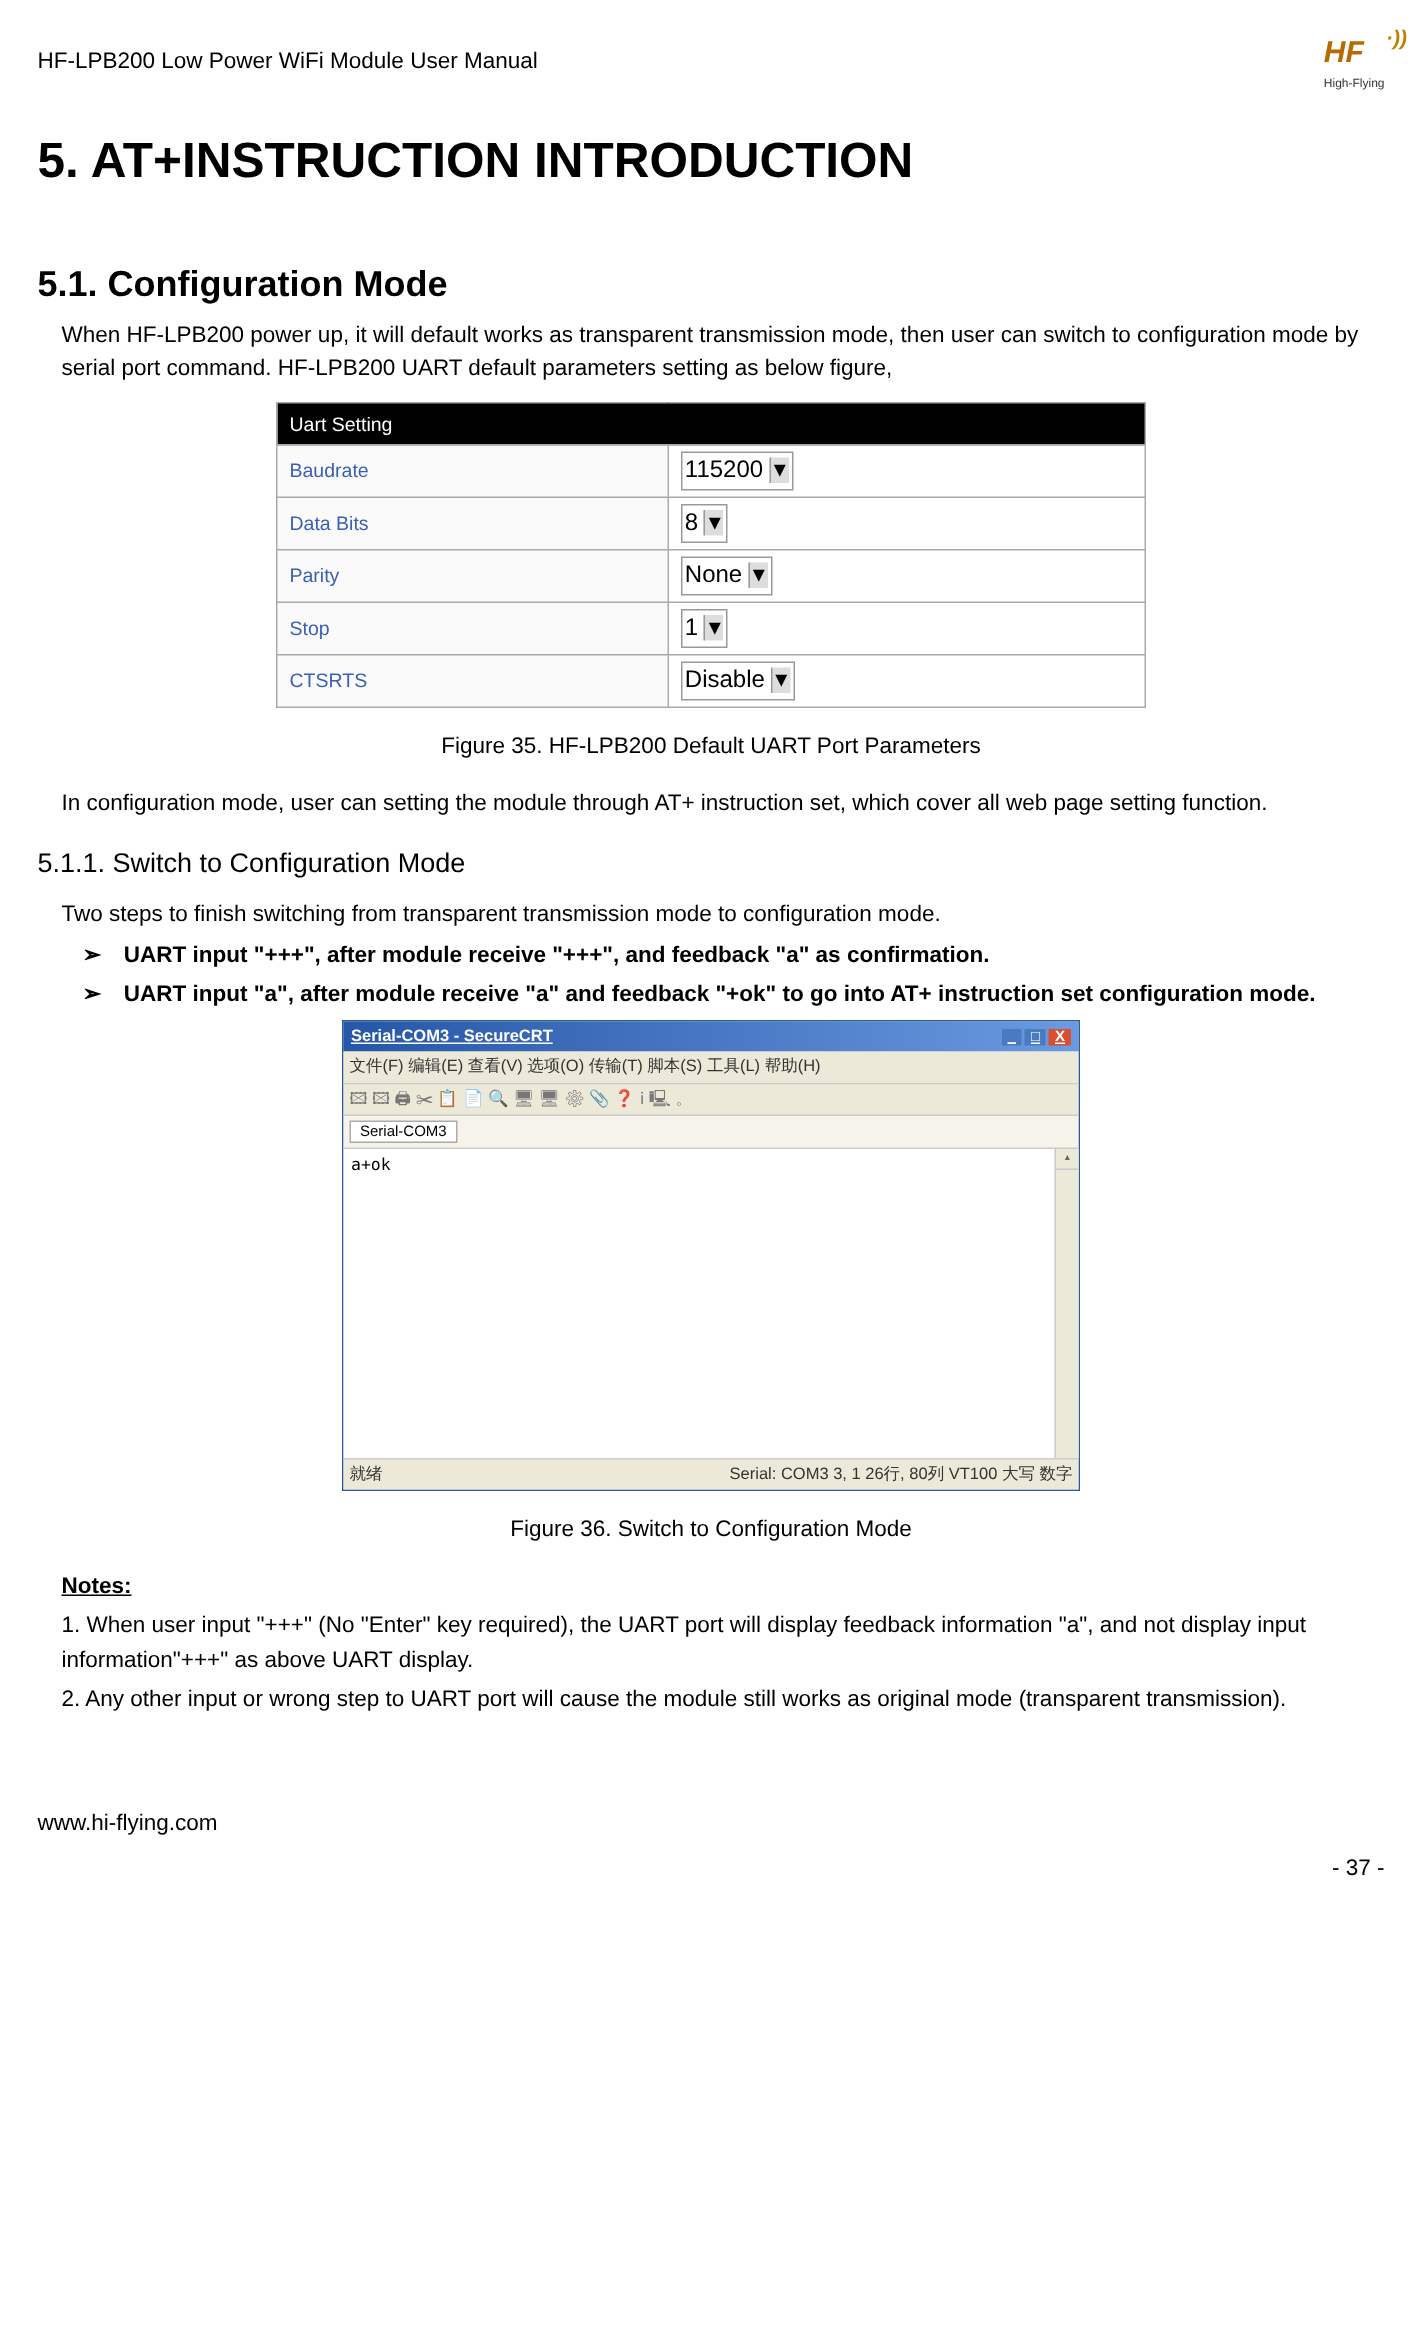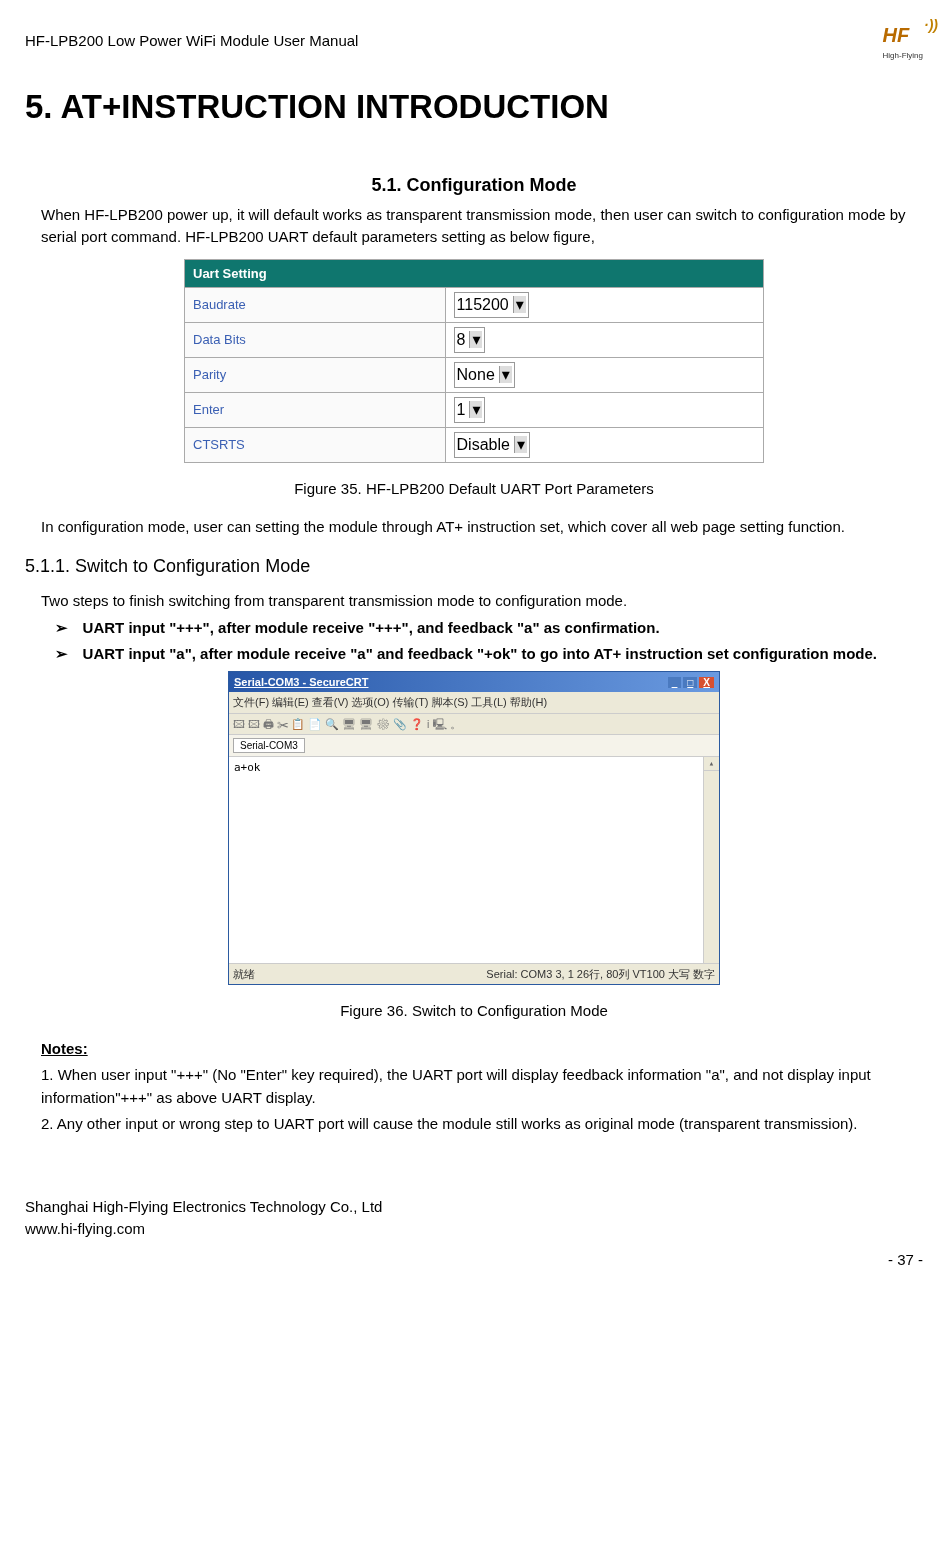--- a/index.html
+++ b/index.html
@@ -28,34 +28,34 @@
   .logo::after {
     content: "·))";
     color: #c08000;
     font-size: 14px;
     position: absolute;
     top: -5px;
     right: -15px;
   }
   .logo-sub { font-size: 8px; font-style: normal; font-weight: normal; color:#333; display:block; }
   h1 { font-size: 33px; font-weight: bold; margin: 15px 0 40px 0; }
-  h2 { font-size: 18px; font-weight: bold; margin: 10px 0 5px 0; text-align: center; }
+  h2 { font-size: 24px; font-weight: bold; margin: 10px 0 5px 0; }
   h3 { font-size: 18px; font-weight: normal; margin: 15px 0 10px 0; }
   .para { margin: 4px 16px; }
 
   .uart-table {
     border-collapse: collapse;
     width: 580px;
     margin: 10px auto;
     font-size: 13px;
   }
   .uart-head td {
-    background: #0f766e;
+    background: #000000;
     color: #fff;
-    font-weight: bold;
+    font-weight: normal;
     padding: 3px 8px;
     border: 1px solid #888;
   }
   .uart-table td {
     border: 1px solid #aaa;
     padding: 4px 8px;
   }
   .uart-label { color: #3a5fb3; background:#fafafa; width: 45%; }
   .uart-value { background: #fff; }
   .fake-select {
@@ -144,21 +144,21 @@
   </tr>
   <tr>
     <td class="uart-label">Data Bits</td>
     <td class="uart-value"><span class="fake-select">8</span></td>
   </tr>
   <tr>
     <td class="uart-label">Parity</td>
     <td class="uart-value"><span class="fake-select">None</span></td>
   </tr>
   <tr>
-    <td class="uart-label">Enter</td>
+    <td class="uart-label">Stop</td>
     <td class="uart-value"><span class="fake-select">1</span></td>
   </tr>
   <tr>
     <td class="uart-label">CTSRTS</td>
     <td class="uart-value"><span class="fake-select">Disable</span></td>
   </tr>
 </tbody>
   </table>
 
 <div class="fig-caption">Figure 35.   HF-LPB200 Default UART Port Parameters</div>
@@ -199,16 +199,15 @@
   </div>
 </div>
 
 <div class="fig-caption">Figure 36.   Switch to Configuration Mode</div>
 
 <div class="para notes-head">Notes:</div>
 <div class="para">1. When user input "+++" (No "Enter" key required), the UART port will display feedback information "a", and not display input information"+++" as above UART display.</div>
 <div class="para">2. Any other input or wrong step to UART port will cause the module still works as original mode (transparent transmission).</div>
 
 <div class="footer">
-  <div>Shanghai High-Flying Electronics Technology Co., Ltd</div>
   <div class="footer-line2">www.hi-flying.com</div>
   <div class="page-num">- 37 -</div>
 </div>
 
 </body></html>

